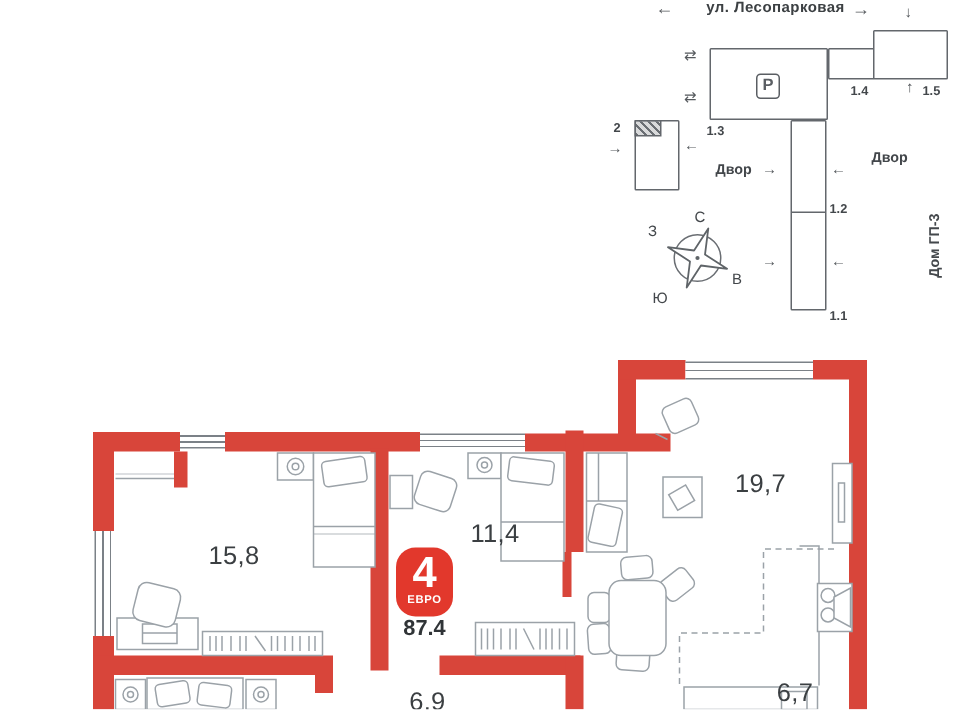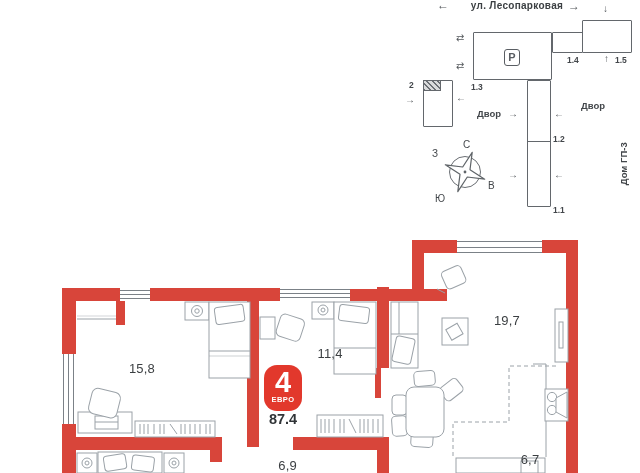--- a/index.html
+++ b/index.html
@@ -17,21 +17,21 @@
   
   .wall{position:absolute;background:#d8453a;}
   .win-h{position:absolute;background:
      linear-gradient(to bottom,#7b8187 0 1px,#fff 1px calc(50% - .5px),
      #7b8187 calc(50% - .5px) calc(50% + .5px),#fff calc(50% + .5px) calc(100% - 1px),
      #7b8187 calc(100% - 1px) 100%);}
   .win-v{position:absolute;background:
      linear-gradient(to right,#7b8187 0 1px,#fff 1px calc(50% - .5px),
      #7b8187 calc(50% - .5px) calc(50% + .5px),#fff calc(50% + .5px) calc(100% - 1px),
      #7b8187 calc(100% - 1px) 100%);}
-  .room-lbl{position:absolute;font-size:13px;color:#3b3f42;letter-spacing:.2px;text-align:center;line-height:1;}
+  .room-lbl{position:absolute;font-size:17px;color:#3b3f42;letter-spacing:.2px;text-align:center;line-height:1;}
   .badge{position:absolute;left:264px;top:365px;width:38px;height:46px;background:#e2382c;border-radius:13px;
          color:#fff;text-align:center;}
   .badge-num{font-size:29px;font-weight:700;line-height:1;margin-top:3px;}
   .badge-type{font-size:7.5px;font-weight:700;letter-spacing:.5px;line-height:1;margin-top:-1px;}
   .total-lbl{position:absolute;left:258px;top:412px;width:50px;text-align:center;
              font-size:14.5px;font-weight:700;color:#303437;line-height:1;}
   svg text{font-family:"Liberation Sans",sans-serif;}
 </style>
 </head>
 <body>
@@ -223,21 +223,21 @@
             <circle cx="552" cy="410" r="4.6"></circle>
           <polygon points="567,392 567,418 556,412 556,398"></polygon>
         </g>
         <g fill="#fff">
             <rect x="456" y="458" width="89" height="15"></rect>
             <rect x="521" y="461" width="17" height="12"></rect>
           </g>
       </g>
     </svg>
 
-    <div class="room-lbl" style="left:120px;top:362px;width:44px;">15,8</div>
+    <div class="room-lbl" style="left:134px;top:362px;width:44px;">15,8</div>
     <div class="room-lbl" style="left:308px;top:347px;width:44px;">11,4</div>
     <div class="room-lbl" style="left:485px;top:314px;width:44px;">19,7</div>
     <div class="room-lbl" style="left:510px;top:453px;width:40px;">6,7</div>
     <div class="room-lbl" style="left:253px;top:459px;width:44px;text-align:right;">6,9</div>
 
     <div class="badge">
       <div class="badge-num">4</div>
       <div class="badge-type">ЕВРО</div>
     </div>
     <div class="total-lbl">87.4</div>

